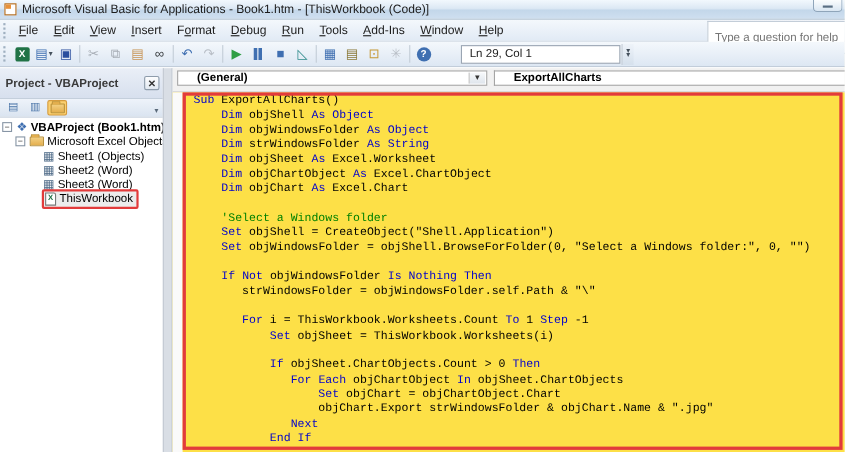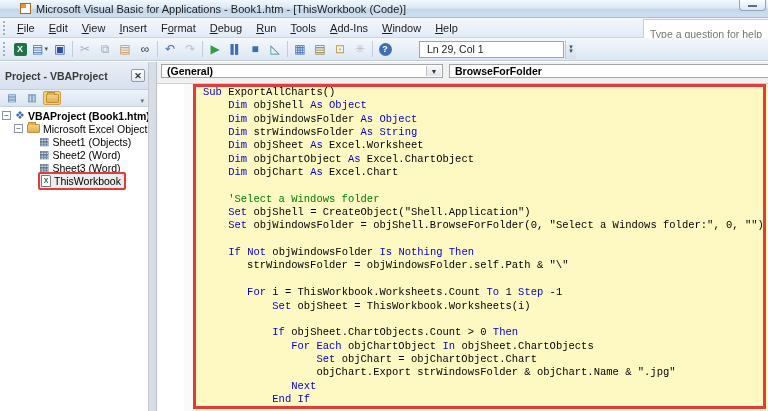--- a/index.html
+++ b/index.html
@@ -4,21 +4,21 @@
 <style>
   :root{ --kw:#0000cc; --cm:#008000; --ann:#e23b3b; }
   *{box-sizing:border-box; margin:0; padding:0;}
   html,body{width:768px;height:411px;overflow:hidden;}
   body{font-family:"Liberation Sans",sans-serif; background:#fff; position:relative;}
   .screen{position:absolute; inset:0; width:768px; height:411px; background:#fff;}
 
   
   .titlebar{position:absolute; left:0; top:0; right:0; height:18px;
     background:linear-gradient(#f2f8fd 0%, #dcE8f4 45%, #c3d7ea 55%, #cfdff0 100%);
-    border-bottom:1px solid #a9bccd; display:flex; align-items:center; padding-left:20px;}
+    border-bottom:1px solid #a9bccd; display:flex; align-items:center; padding-left:4px;}
   .app-icon{width:11px; height:11px; background:#fff; border:1px solid #b06818; position:relative; margin-right:5px;}
   .app-icon::before{content:""; position:absolute; left:0; top:0; width:5px; height:4px; background:#e8923a;}
   .title{font-size:11px; color:#1c1c1c;}
   .minbtn{position:absolute; top:0; right:2px; width:27px; height:11px;
     background:linear-gradient(#fbfdfe,#d9e6f2); border:1px solid #8fa5ba; border-top:none;
     border-radius:0 0 4px 4px; display:flex; align-items:center; justify-content:center;}
   .minbtn span{display:block; width:9px; height:2px; background:#5a6f84; margin-top:2px;}
 
   
   .menubar{position:absolute; left:0; top:18px; right:0; height:20px;
@@ -85,27 +85,27 @@
   .tree-label.bold{font-weight:bold;}
 
   
   .splitter{position:absolute; left:148px; top:0; width:9px; bottom:0;
     background:#d9dee5; border-left:1px solid #c2c9d2; border-right:1px solid #b8c0ca;}
 
   
   .code-window{position:absolute; left:157px; top:0; right:0; bottom:0; background:#fff;}
   .combo-row{position:absolute; left:0; right:0; top:0; height:22px; background:#f1f1f1; border-bottom:1px solid #cfcfcf;}
   .combo{position:absolute; top:2px; height:14px; background:#fff; border:1px solid #a5a5a5;
-    font-size:10.5px; font-weight:600; color:#000; display:flex; align-items:center; padding-left:5px;}
+    font-size:10.5px; font-weight:600; color:#000; display:flex; align-items:center; padding-left:17px;}
   .combo-general{left:4px; width:282px;}
   .combo-proc{left:292px; right:0; border-right:none;}
   .combo .arrow{position:absolute; right:1px; top:1px; bottom:1px; width:15px;
     background:linear-gradient(#f7f9fb,#dfe5ec); border-left:1px solid #c0c0c0;
     display:flex; align-items:center; justify-content:center; font-size:7px; color:#333;}
-  .code-area{position:absolute; left:0; right:0; top:22px; bottom:0; background:#fef9c3;margin-left:27px;}
+  .code-area{position:absolute; left:0; right:0; top:22px; bottom:0; background:#fde047;}
   .code-margin{position:absolute; left:0; top:0; bottom:0; width:9px; background:#fafafa;}
   .code-lines{position:absolute; left:19px; top:2px; right:4px; bottom:3px; overflow:hidden;
     font-family:"Liberation Mono",monospace; font-size:10.5px; white-space:pre;}
   .code-line{height:13.35px; line-height:13.35px; color:#000;}
   .kw{color:var(--kw);}
   .cm{color:var(--cm);}
   .ann-code{position:absolute; left:9px; top:0; right:2px; bottom:2px; border:3px solid var(--ann); pointer-events:none;}
 </style>
 </head>
 <body>
@@ -282,21 +282,21 @@
 
     <div class="splitter"></div>
 
     <div class="code-window">
       <div class="combo-row">
         <div class="combo combo-general">
           <span>(General)</span>
           <span class="arrow">▼</span>
         </div>
         <div class="combo combo-proc">
-          <span>BrowseForFolder</span>
+          <span>ExportAllCharts</span>
         </div>
       </div>
       <div class="code-area">
         <div class="code-margin"></div>
         <div class="code-lines" id="code-lines"><div class="code-line"><span class="kw">Sub</span> ExportAllCharts()</div><div class="code-line">    <span class="kw">Dim</span> objShell <span class="kw">As</span> <span class="kw">Object</span></div><div class="code-line">    <span class="kw">Dim</span> objWindowsFolder <span class="kw">As</span> <span class="kw">Object</span></div><div class="code-line">    <span class="kw">Dim</span> strWindowsFolder <span class="kw">As</span> <span class="kw">String</span></div><div class="code-line">    <span class="kw">Dim</span> objSheet <span class="kw">As</span> Excel.Worksheet</div><div class="code-line">    <span class="kw">Dim</span> objChartObject <span class="kw">As</span> Excel.ChartObject</div><div class="code-line">    <span class="kw">Dim</span> objChart <span class="kw">As</span> Excel.Chart</div><div class="code-line"></div><div class="code-line"><span class="cm">    'Select a Windows folder</span></div><div class="code-line">    <span class="kw">Set</span> objShell = CreateObject("Shell.Application")</div><div class="code-line">    <span class="kw">Set</span> objWindowsFolder = objShell.BrowseForFolder(0, "Select a Windows folder:", 0, "")</div><div class="code-line"></div><div class="code-line">    <span class="kw">If</span> <span class="kw">Not</span> objWindowsFolder <span class="kw">Is</span> <span class="kw">Nothing</span> <span class="kw">Then</span></div><div class="code-line">       strWindowsFolder = objWindowsFolder.self.Path &amp; "\"</div><div class="code-line"></div><div class="code-line">       <span class="kw">For</span> i = ThisWorkbook.Worksheets.Count <span class="kw">To</span> 1 <span class="kw">Step</span> -1</div><div class="code-line">           <span class="kw">Set</span> objSheet = ThisWorkbook.Worksheets(i)</div><div class="code-line"></div><div class="code-line">           <span class="kw">If</span> objSheet.ChartObjects.Count &gt; 0 <span class="kw">Then</span></div><div class="code-line">              <span class="kw">For</span> <span class="kw">Each</span> objChartObject <span class="kw">In</span> objSheet.ChartObjects</div><div class="code-line">                  <span class="kw">Set</span> objChart = objChartObject.Chart</div><div class="code-line">                  objChart.Export strWindowsFolder &amp; objChart.Name &amp; ".jpg"</div><div class="code-line">              <span class="kw">Next</span></div><div class="code-line">           <span class="kw">End</span> <span class="kw">If</span></div><div class="code-line">       <span class="kw">Next</span></div></div>
         <div class="ann-code"></div>
       </div>
     </div>
 
   </div>

